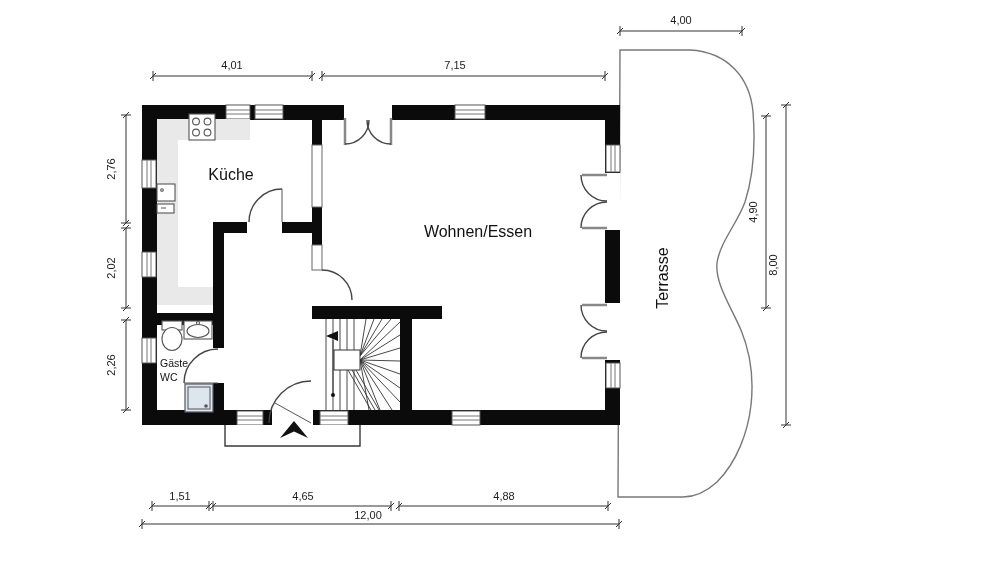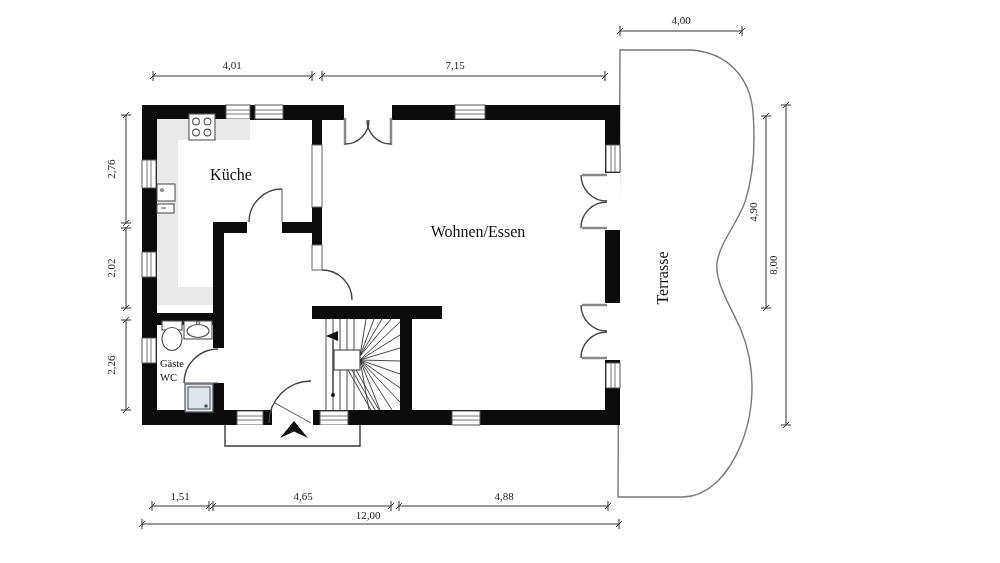--- a/index.html
+++ b/index.html
@@ -1,17 +1,17 @@
 <!DOCTYPE html>
 <html><head>
 <meta charset="utf-8">
 <style>
   html,body{margin:0;padding:0;background:#fff;}
   #stage{position:relative;width:1000px;height:563px;background:#ffffff;overflow:hidden;
-         font-family:Liberation Serif, serif;}
+         font-family:Liberation Sans, sans-serif;}
   svg{position:absolute;left:0;top:0;}
   .wall{fill:#0b0b0b;stroke:none;}
   .win{fill:#ffffff;stroke:#555;stroke-width:1;}
   .winline{stroke:#777;stroke-width:1;}
   .glaze{fill:#ffffff;stroke:#666;stroke-width:1;}
   .arc{fill:none;stroke:#444;stroke-width:1.4;}
   .leaf{stroke:#888;stroke-width:2.5;fill:none;}
   .thin{stroke:#555;stroke-width:1;fill:none;}
   .counter{fill:#e9e9e9;}
   .fixture{fill:#ffffff;stroke:#555;stroke-width:1.1;}

